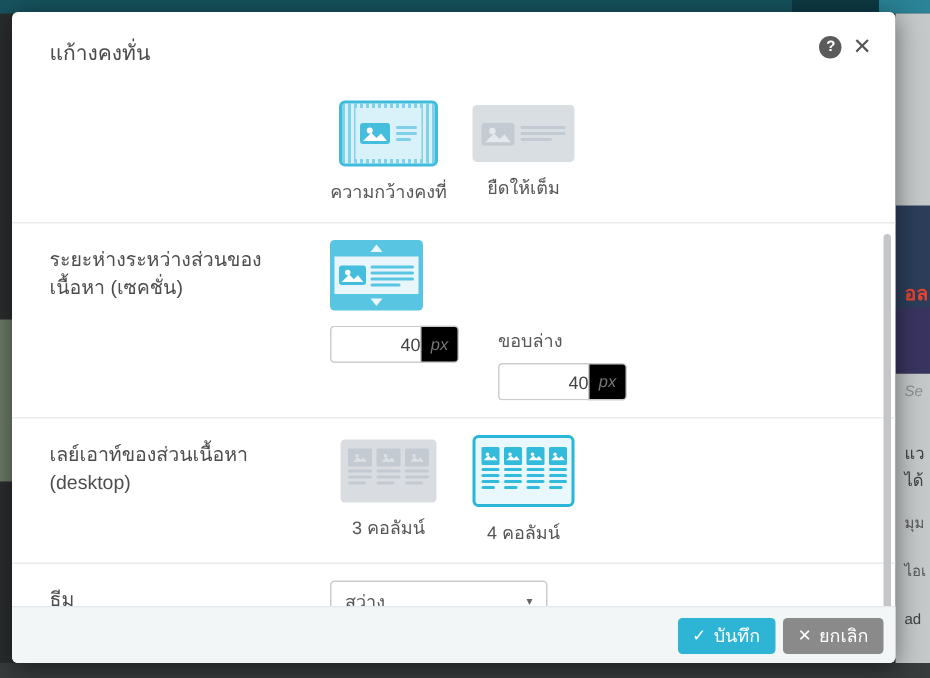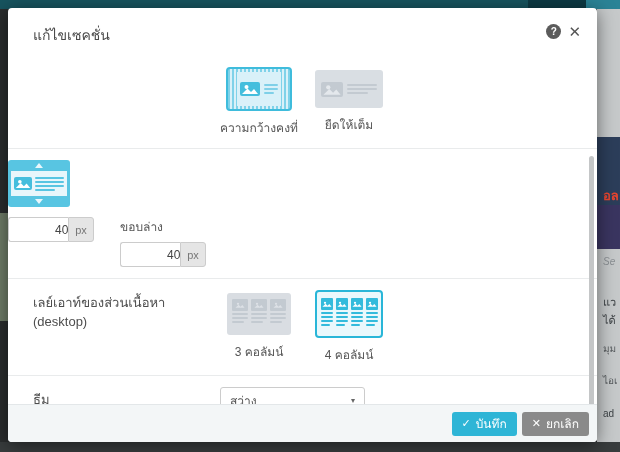--- a/index.html
+++ b/index.html
@@ -78,22 +78,22 @@
                          display:flex; align-items:center; gap:3px; padding:0 3px; }
   .pic-sm { background:#45bedd; width:18px; height:13px; }
   .lines-sm i { height:2px; background:#58c5e2; }
 
   
   .margin-inputs { display:flex; gap:26px; }
   .field .field-label { font-size:12px; color:#555; margin-bottom:6px; }
   .input-group { display:flex; }
   .input-group input { width:60px; height:25px; border:1px solid #ccc; border-right:none; border-radius:3px 0 0 3px;
                        font-size:12px; color:#444; text-align:center; outline:none; font-family:inherit;padding-left:46px; }
-  .input-addon { width:26px; height:25px; background:#e5e5e5; border:1px solid #ccc; border-radius:0 3px 3px 0;
-                 font-size:11px; color:#777; display:flex; align-items:center; justify-content:center; }
+  .input-addon { width:26px; height:25px; background:#000000; border:1px solid #ccc; border-radius:0 3px 3px 0;
+                 font-size:11px; color:#777; display:flex; align-items:center; justify-content:center;font-style:italic; }
 
   
   .thumb-3col { width:64px; height:42px; margin-top:3px; background:#d9dde2; border-radius:3px;
                 display:flex; gap:3px; padding:6px 5px; }
   .thumb-4col { width:68px; height:48px; border:2px solid #29b6d8; border-radius:4px; background:#e9f8fc;
                 display:flex; gap:3px; padding:6px 4px; }
   .mini { flex:1; display:flex; flex-direction:column; gap:2px; }
   .mini .mbox { height:12px; border-radius:1px; display:flex; align-items:center; justify-content:center; }
   .mini .mbox svg { width:12px; height:8px; display:block; }
   .mini i { display:block; height:2px; border-radius:1px; }
@@ -137,21 +137,21 @@
     <span class="frag frag-5">มุม</span>
     <span class="frag frag-6">าเต</span>
     <span class="frag frag-7">ไอเ</span>
     <span class="frag frag-8">ad</span>
   </div>
   <div class="bottom-strip"></div>
 
   <div class="modal">
 
     <div class="modal-header">
-      <span class="modal-title">แก้ไขเซคชั่น</span>
+      <span class="modal-title">แก้างคงทั่น</span>
       <span class="header-icons">
         <span class="help-icon">?</span>
         <span class="close-icon">✕</span>
       </span>
     </div>
 
     <div class="modal-body">
 
       <div class="row">
         <div class="row-label"></div>
@@ -189,20 +189,21 @@
                     <i></i>
                   </span>
               </div>
               <span class="tile-label">ยืดให้เต็ม</span>
             </div>
           </div>
         </div>
       </div>
 
       <div class="row">
+        <div class="row-label">ระยะห่างระหว่างส่วนของเนื้อหา (เซคชั่น)</div>
         <div class="row-content">
           <div class="thumb-spacing">
             <span class="arrow-up"></span>
             <div class="band">
               <span class="pic pic-sm">
                 <svg viewBox="0 0 20 14">
                     <circle cx="6.5" cy="5" r="2" fill="#fff"></circle>
                     <path d="M2 12 L7.5 6.5 L11 10 L14 7 L18 12 Z" fill="#fff"></path>
                   </svg>
               </span>

